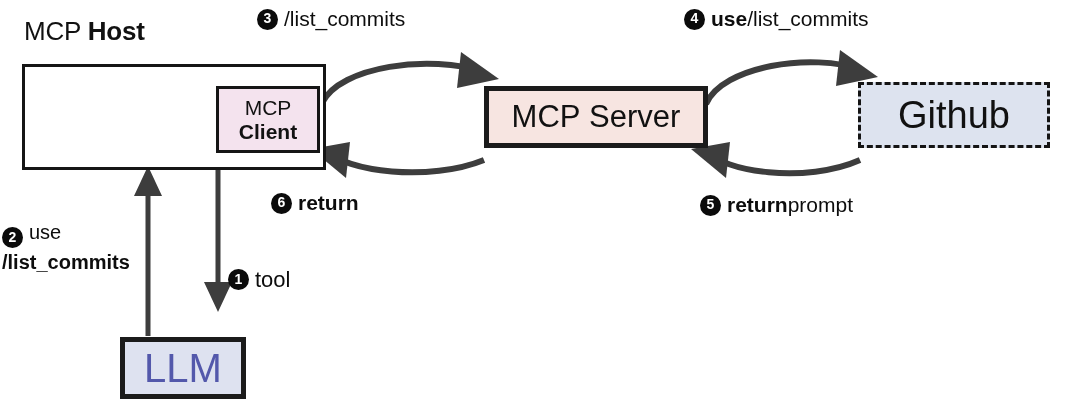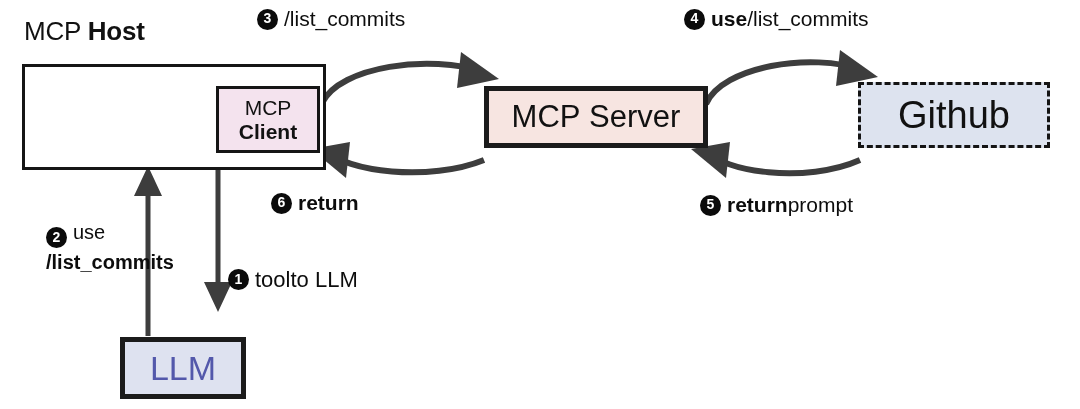--- a/index.html
+++ b/index.html
@@ -98,21 +98,21 @@
   }
 
   
   #llm-box {
     left: 120px;
     top: 337px;
     width: 126px;
     height: 62px;
     border: 5px solid #1b1b1b;
     background: #dee2f0;
-    font-size: 34px;
+    font-size: 40px;
     color: #5358ab;
     font-weight: normal;
   }
 
   
   .step-label {
     position: absolute;
     font-size: 20px;
     color: #0d0d0d;
     white-space: nowrap;
@@ -140,21 +140,21 @@
   }
   .b { font-weight: bold; }
   .r { font-weight: normal; }
 
   #label-3 { left: 257px; top: 6px; font-size: 21px; }
   #label-4 { left: 684px; top: 6px; font-size: 21px; }
   #label-6 { left: 271px; top: 190px; font-size: 21px; }
   #label-5 { left: 700px; top: 192px; font-size: 21px; }
   #label-1 { left: 228px; top: 266px; font-size: 22px; }
   #label-2 {
-    left: 2px; top: 220px; width: 160px; font-size: 20px; margin-left: 44px;
+    left: 2px; top: 220px; width: 160px; font-size: 20px;
   }
   #label-2 .line2 { font-weight: bold; display: block; margin-top: 2px; }
 </style>
 </head>
 <body>
 
 <div id="canvas">
 
   <svg class="layer" viewBox="0 0 1080 409">
     <g fill="none" stroke="#3d3d3d" stroke-width="6" stroke-linecap="butt">
@@ -223,21 +223,20 @@
 
   <div class="step-label" id="label-5">
     <span class="badge">5</span>
     <span class="b">return</span>
     <span class="r"> prompt</span>
   </div>
 
   <div class="step-label" id="label-1">
     <span class="badge">1</span>
     <span class="r">tool </span>
-    <span class="r"> to LLM</span>
   </div>
 
   <div class="step-label wrap" id="label-2">
     <span class="badge">2</span><span class="r">use</span>
     <span class="line2">/list_commits</span>
   </div>
 
 </div>
 
 </body></html>

